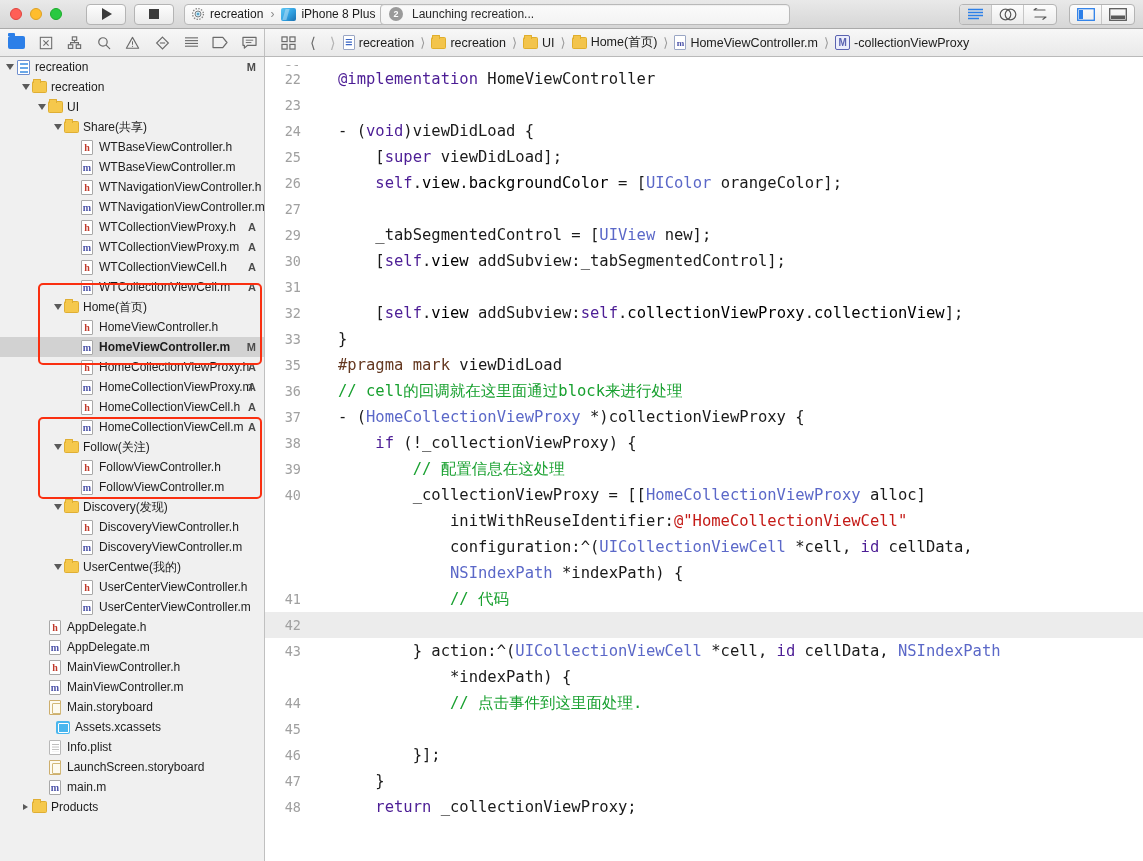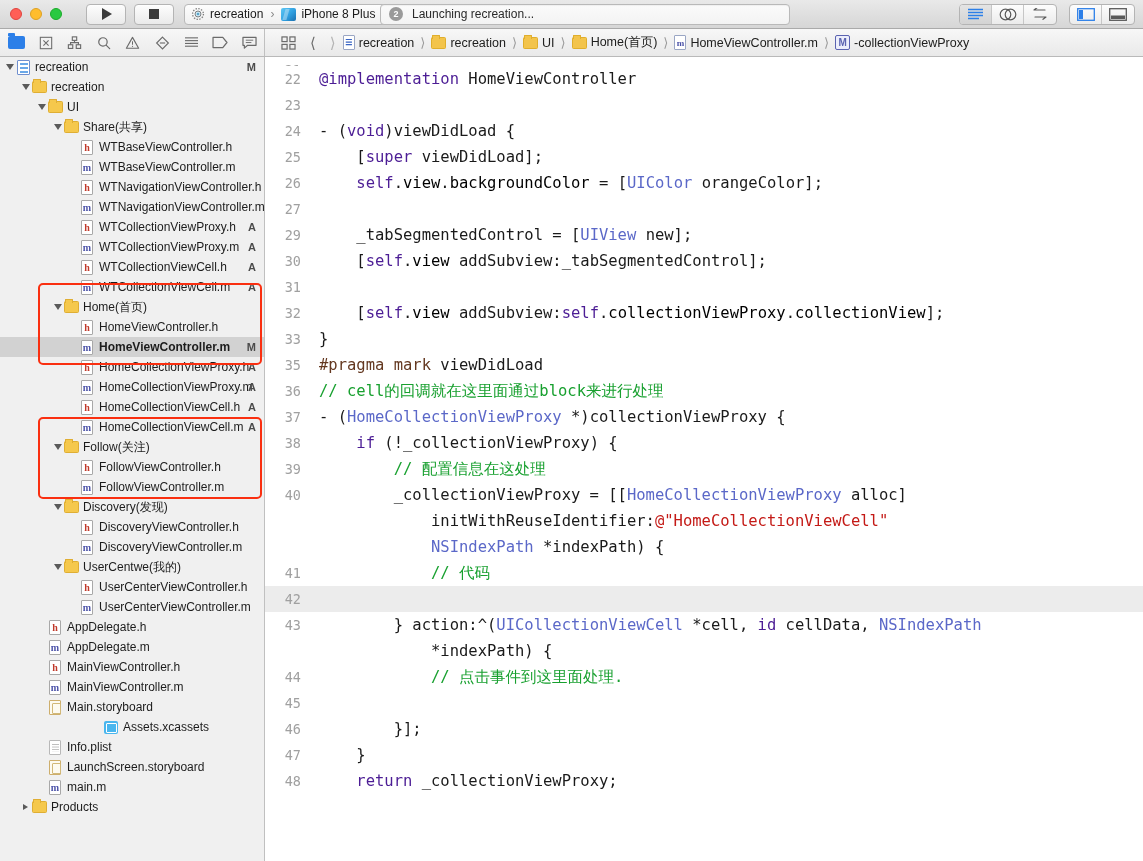--- a/index.html
+++ b/index.html
@@ -240,20 +240,21 @@
   
   #editor{
     flex:1; height:804px; background:#fff; overflow:hidden; position:relative;
     font-family:"DejaVu Sans Mono","Liberation Mono",monospace;
   }
   .cline{
     display:flex; align-items:flex-start;
     height:26px; line-height:26px;
     font-size:15.5px;
     white-space:pre;
+    gap:19px;
   }
   .cline.hl{ background:#ececec; }
   .gut{
     width:45px; flex:0 0 45px; text-align:right; padding-right:9px;
     color:#a0a0a0; font-size:13.5px; line-height:26px;
     user-select:none;
   }
   .code{ flex:1; padding-left:9px; }
   .k{ color:#4c1d95; }         
   .cls{ color:#5b68c8; }
@@ -715,21 +716,21 @@
           </span>
           <span class="rlabel">MainViewController.m</span>
         </div>
         <div class="row" style="padding-left: 36px;">
           <span class="tw"></span>
           <span class="ic">
             <span class="sb-ic"></span>
           </span>
           <span class="rlabel">Main.storyboard</span>
         </div>
-        <div class="row" style="padding-left: 44px; margin-left: 48px;">
+        <div class="row" style="padding-left: 44px;">
           <span class="tw"></span>
           <span class="ic">
             <span class="xc-ic"></span>
           </span>
           <span class="rlabel">Assets.xcassets</span>
         </div>
         <div class="row" style="padding-left: 36px;">
           <span class="tw"></span>
           <span class="ic">
             <span class="pl-ic"></span>
@@ -780,20 +781,21 @@
         <div class="cline"><div class="gut">31</div><div class="code"></div></div>
         <div class="cline"><div class="gut">32</div><div class="code"><span class="pl">    [</span><span class="k">self</span><span class="pl">.</span><span class="prop">view</span><span class="pl"> addSubview:</span><span class="k">self</span><span class="pl">.</span><span class="prop">collectionViewProxy</span><span class="pl">.</span><span class="prop">collectionView</span><span class="pl">];</span></div></div>
         <div class="cline"><div class="gut">33</div><div class="code"><span class="pl">}</span></div></div>
         <div class="cline"><div class="gut">35</div><div class="code"><span class="pp">#pragma mark</span><span class="pl"> viewDidLoad</span></div></div>
         <div class="cline"><div class="gut">36</div><div class="code"><span class="cm">// cell的回调就在这里面通过block来进行处理</span></div></div>
         <div class="cline"><div class="gut">37</div><div class="code"><span class="pl">- (</span><span class="cls">HomeCollectionViewProxy</span><span class="pl"> *)collectionViewProxy {</span></div></div>
         <div class="cline"><div class="gut">38</div><div class="code"><span class="pl">    </span><span class="k">if</span><span class="pl"> (!_collectionViewProxy) {</span></div></div>
         <div class="cline"><div class="gut">39</div><div class="code"><span class="cm">        // 配置信息在这处理</span></div></div>
         <div class="cline"><div class="gut">40</div><div class="code"><span class="pl">        _collectionViewProxy = [[</span><span class="cls">HomeCollectionViewProxy</span><span class="pl"> alloc]</span></div></div>
         <div class="cline"><div class="gut"></div><div class="code"><span class="pl">            initWithReuseIdentifier:</span><span class="str">@"HomeCollectionViewCell"</span></div></div>
+        <div class="cline"><div class="gut"></div><div class="code"><span class="pl">            configuration:^(</span><span class="cls">UICollectionViewCell</span><span class="pl"> *cell, </span><span class="k">id</span><span class="pl"> cellData,</span></div></div>
         <div class="cline"><div class="gut"></div><div class="code"><span class="pl">            </span><span class="cls">NSIndexPath</span><span class="pl"> *indexPath) {</span></div></div>
         <div class="cline"><div class="gut">41</div><div class="code"><span class="cm">            // 代码</span></div></div>
         <div class="cline hl"><div class="gut">42</div><div class="code"></div></div>
         <div class="cline"><div class="gut">43</div><div class="code"><span class="pl">        } action:^(</span><span class="cls">UICollectionViewCell</span><span class="pl"> *cell, </span><span class="k">id</span><span class="pl"> cellData, </span><span class="cls">NSIndexPath</span></div></div>
         <div class="cline"><div class="gut"></div><div class="code"><span class="pl">            *indexPath) {</span></div></div>
         <div class="cline"><div class="gut">44</div><div class="code"><span class="cm">            // 点击事件到这里面处理.</span></div></div>
         <div class="cline"><div class="gut">45</div><div class="code"></div></div>
         <div class="cline"><div class="gut">46</div><div class="code"><span class="pl">        }];</span></div></div>
         <div class="cline"><div class="gut">47</div><div class="code"><span class="pl">    }</span></div></div>
         <div class="cline"><div class="gut">48</div><div class="code"><span class="pl">    </span><span class="k">return</span><span class="pl"> _collectionViewProxy;</span></div></div>

